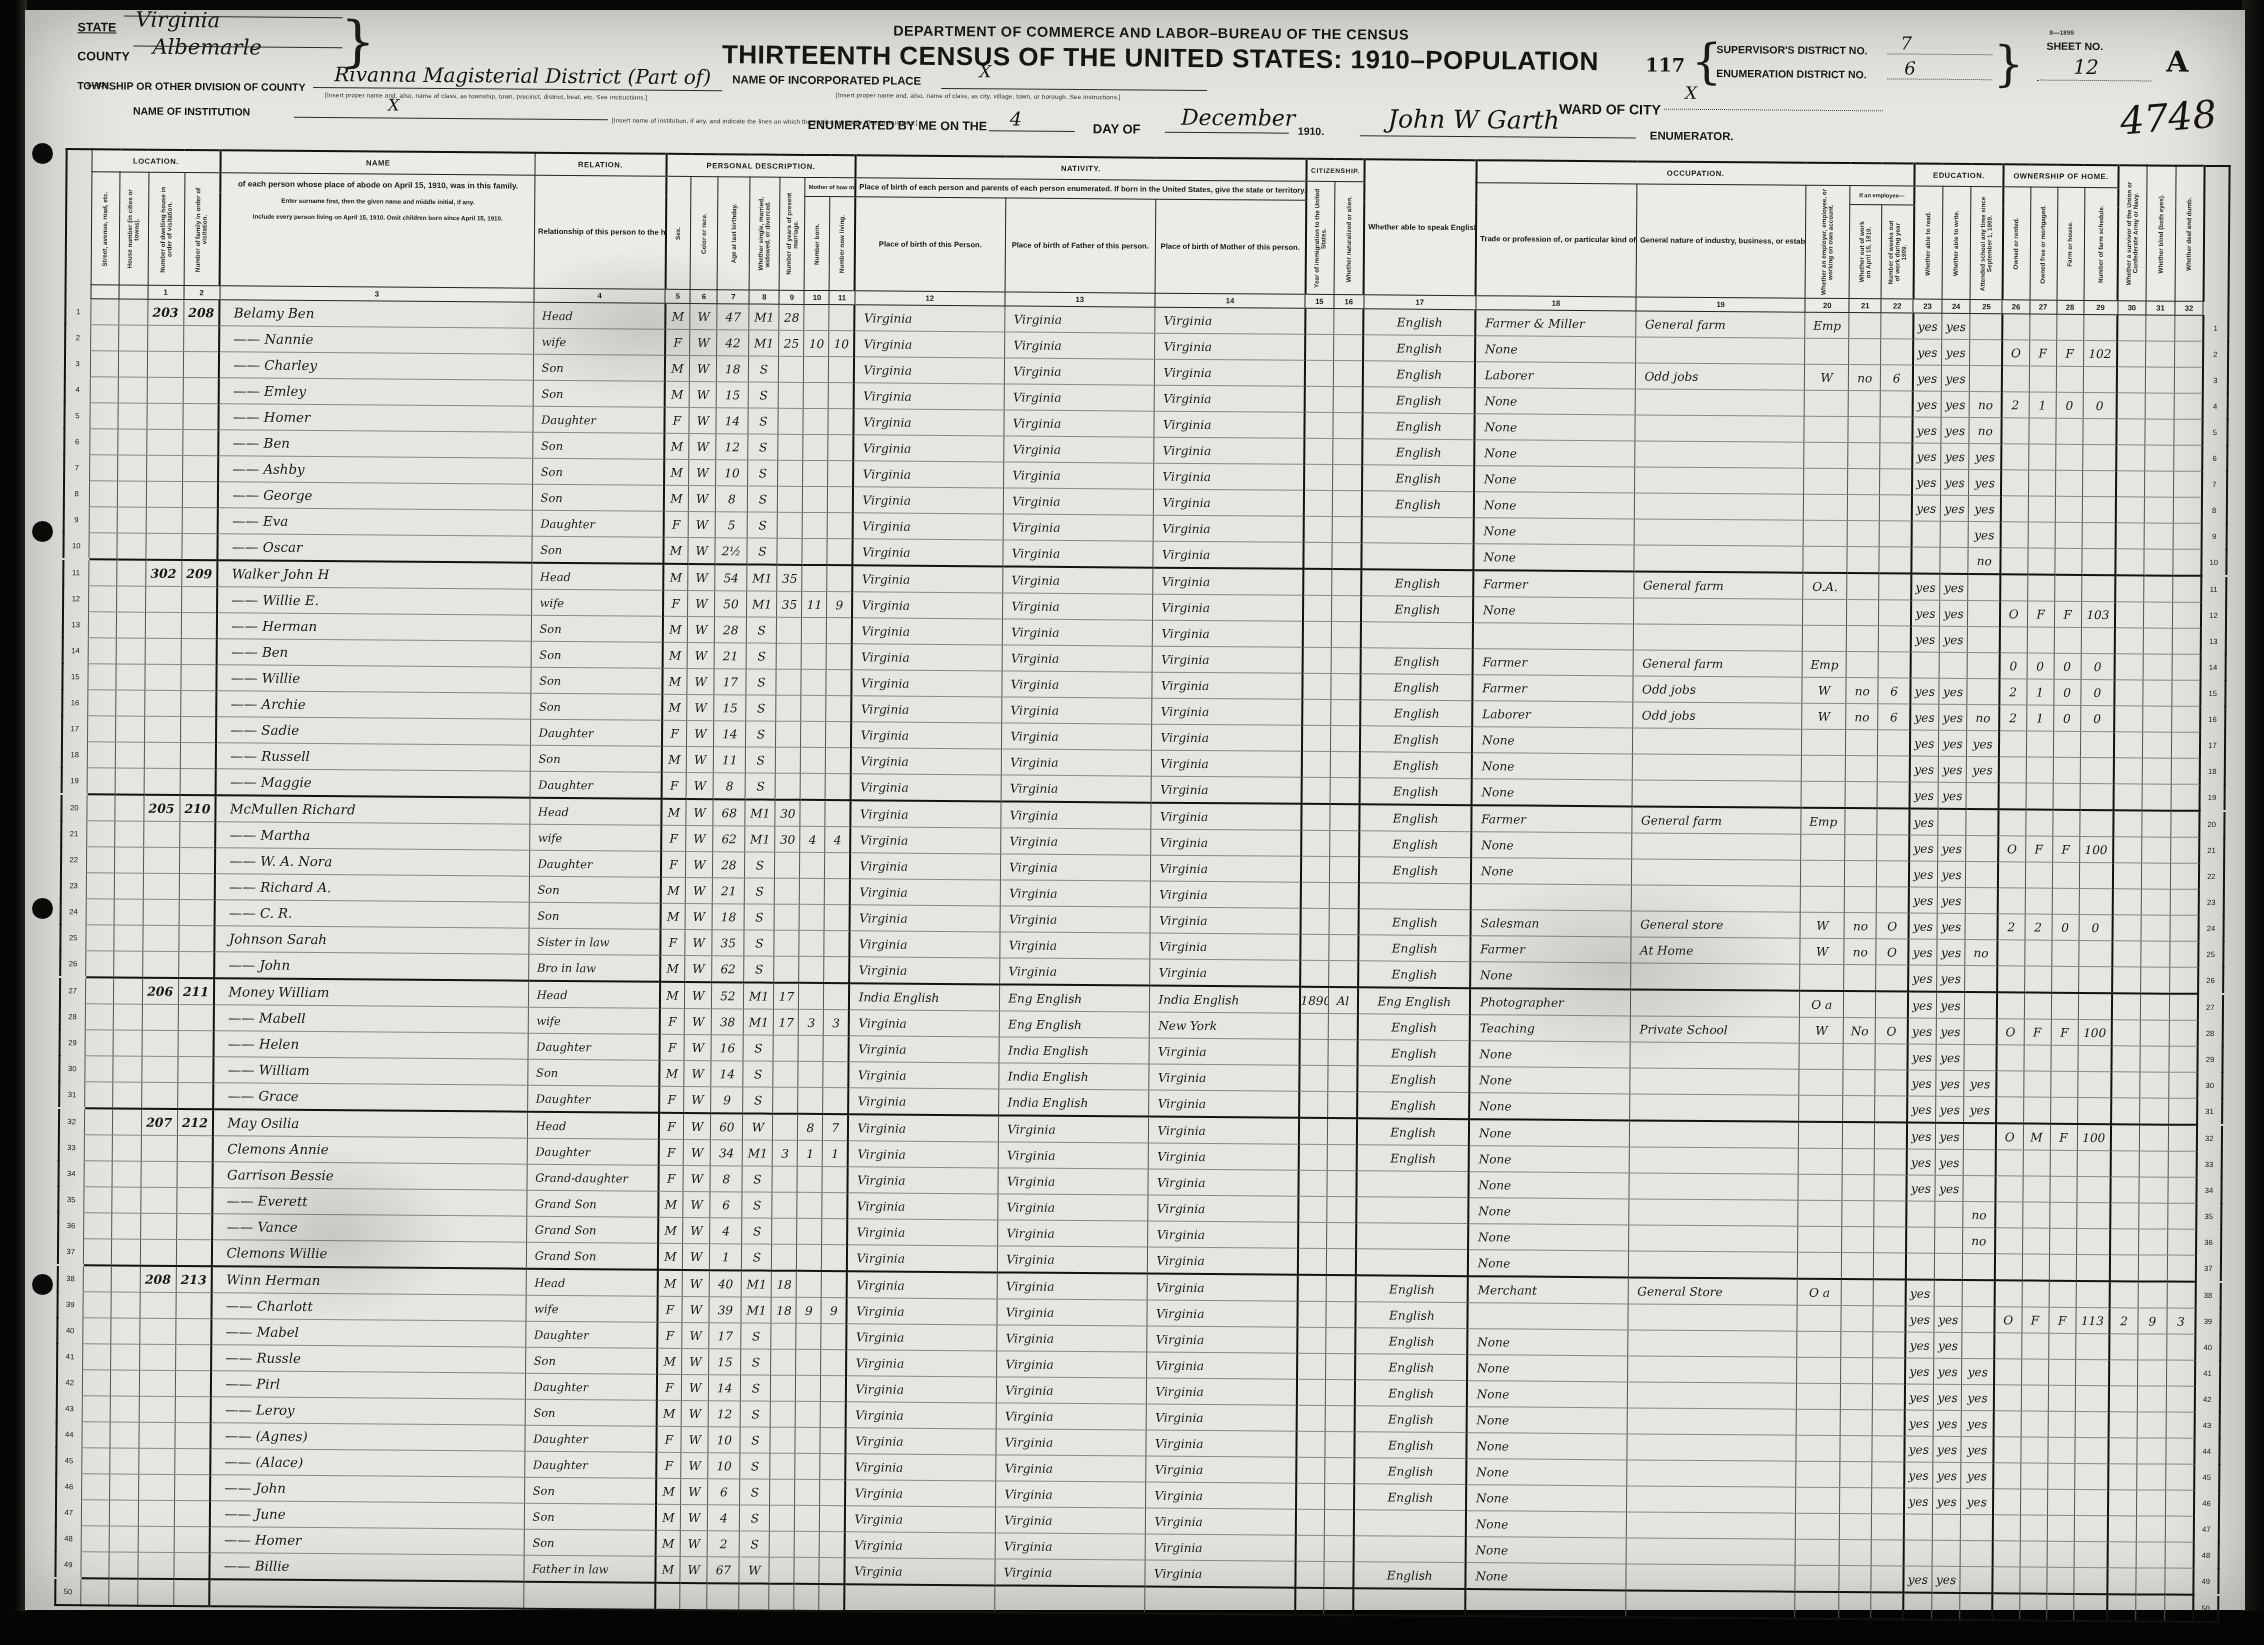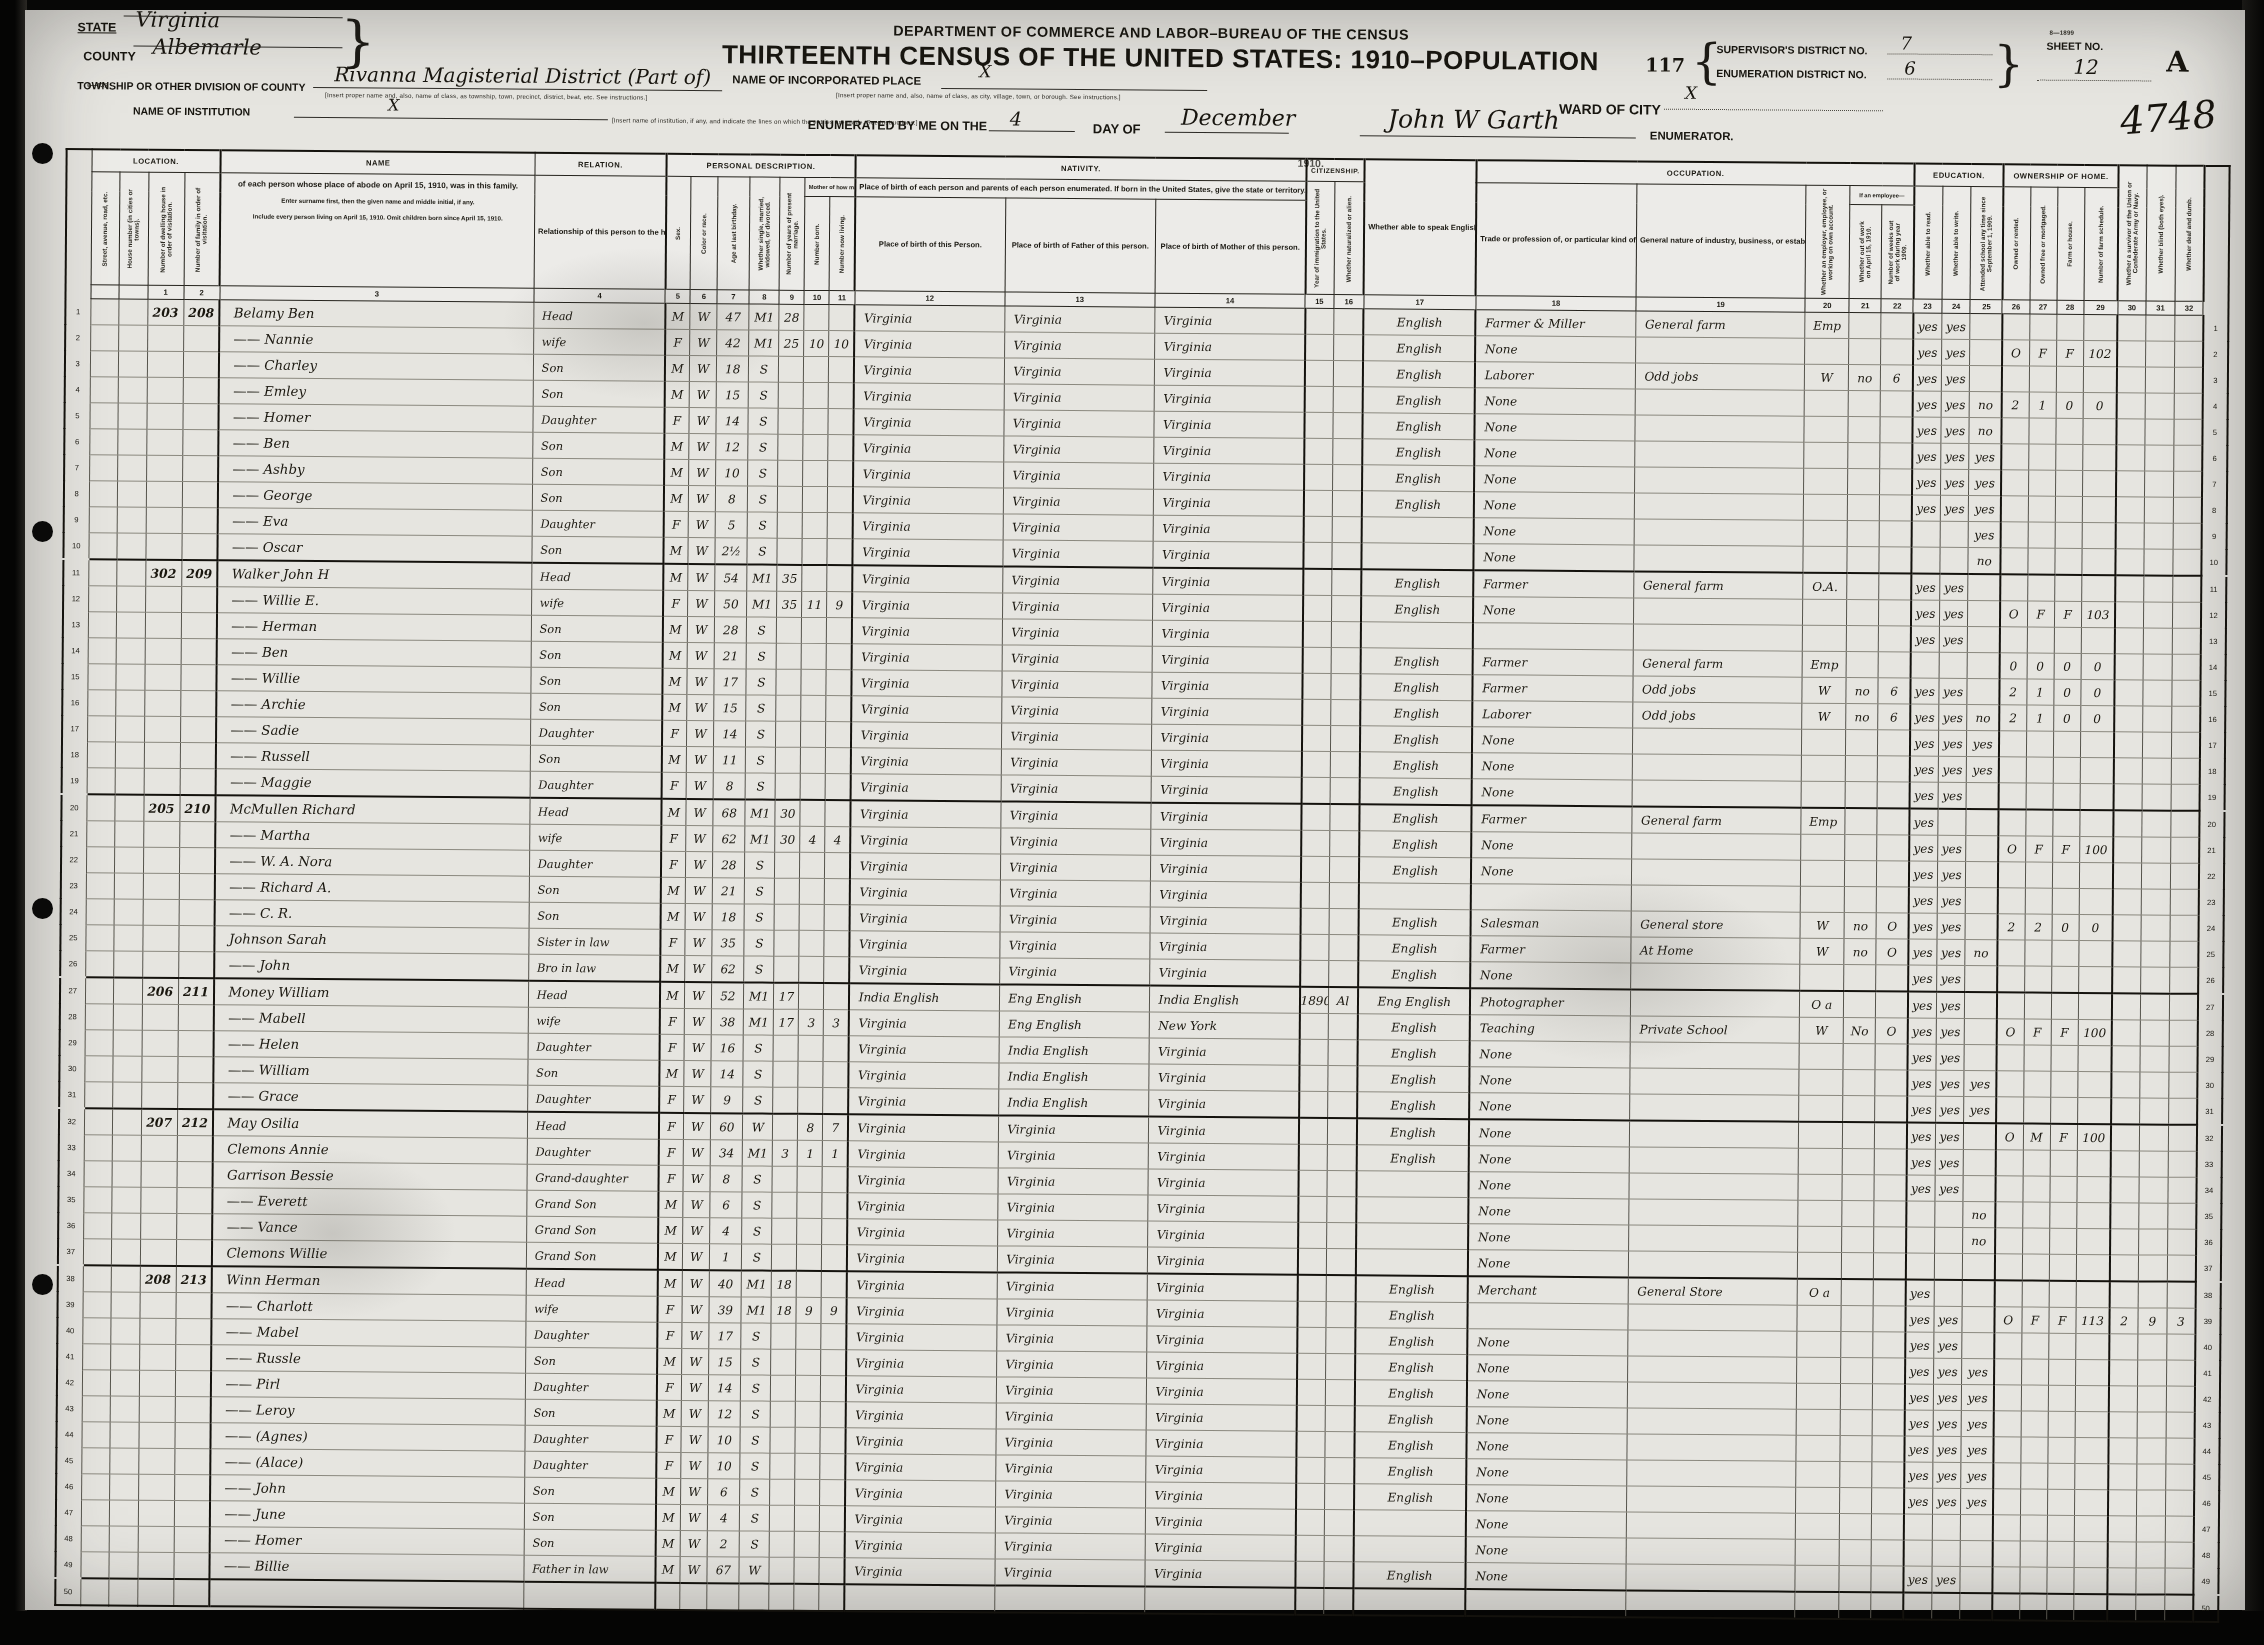--- a/index.html
+++ b/index.html
@@ -54,21 +54,21 @@
 <div class="edge-bottom"></div>
 
 <div class="paper">
  <div class="tilt">
 
   <div class="lab tiny" style="left:59px;top:76px;">6—832</div>
 
   <div class="lab" style="left:49px;top:15px;font-size:12.4px;text-decoration:underline;">STATE</div>
   <div class="hwt" style="left:107px;top:1.9px;font-size:21px;">Virginia</div>
   <div class="rule" style="left:95px;top:9.5px;width:219px;"></div>
-  <div class="lab" style="left:55px;top:44px;font-size:12.4px;">COUNTY</div>
+  <div class="lab" style="left:49px;top:44px;font-size:12.4px;">COUNTY</div>
   <div class="hwt" style="left:124px;top:28.5px;font-size:21px;">Albemarle</div>
   <div class="rule" style="left:105px;top:40px;width:209px;"></div>
   <div class="brace" style="left:312px;top:1.9px;font-size:55px;">}</div>
 
   <div class="lab" style="left:49px;top:74px;font-size:10.5px;">TOWNSHIP OR OTHER DIVISION OF COUNTY</div>
   <div class="hwt" style="left:306px;top:55px;font-size:20px;">Rivanna Magisterial District  (Part of)</div>
   <div class="rule" style="left:285px;top:80px;width:409px;"></div>
   <div class="lab tiny" style="left:297px;top:84px;font-weight:normal;">[Insert proper name and, also, name of class, as township, town, precinct, district, beat, etc.   See instructions.]</div>
 
   <div class="lab" style="left:105px;top:99px;font-size:10.5px;">NAME OF INSTITUTION</div>
@@ -83,21 +83,21 @@
   <div class="hwt" style="left:951px;top:49px;font-size:17px;">X</div>
   <div class="rule" style="left:913px;top:76px;width:266px;"></div>
   <div class="lab tiny" style="left:808px;top:80px;font-weight:normal;">[Insert proper name and, also, name of class, as city, village, town, or borough.   See instructions.]</div>
 
   <div class="lab" style="left:780px;top:107px;font-size:12.4px;">ENUMERATED BY ME ON THE</div>
   <div class="hwt" style="left:982px;top:95px;font-size:19px;">4</div>
   <div class="rule" style="left:961px;top:118px;width:86px;"></div>
   <div class="lab" style="left:1065px;top:108px;font-size:13px;">DAY OF</div>
   <div class="hwt" style="left:1153px;top:91px;font-size:22px;">December</div>
   <div class="rule" style="left:1137px;top:118px;width:124px;"></div>
-  <div class="lab" style="left:1270px;top:110px;font-size:10.5px;margin-top:32px;">1910.</div>
+  <div class="lab" style="left:1270px;top:110px;font-size:10.5px;">1910.</div>
   <div class="hwt" style="left:1360px;top:89px;font-size:25px;">John W Garth</div>
   <div class="rule" style="left:1332px;top:120px;width:276px;"></div>
   <div class="lab" style="left:1622px;top:112px;font-size:11.4px;">ENUMERATOR.</div>
 
   <div class="hwt" style="left:1617px;top:36px;font-size:19px;font-weight:bold;font-style:normal;">117</div>
   <div class="brace" style="left:1663px;top:15px;font-size:48px;">{</div>
   <div class="lab" style="left:1688px;top:25px;font-size:10.5px;">SUPERVISOR'S DISTRICT NO.</div>
   <div class="hwt" style="left:1872px;top:13.3px;font-size:18px;">7</div>
   <div class="dotrule" style="left:1859px;top:34px;width:105px;"></div>
   <div class="lab" style="left:1688px;top:49px;font-size:10.5px;">ENUMERATION DISTRICT NO.</div>

